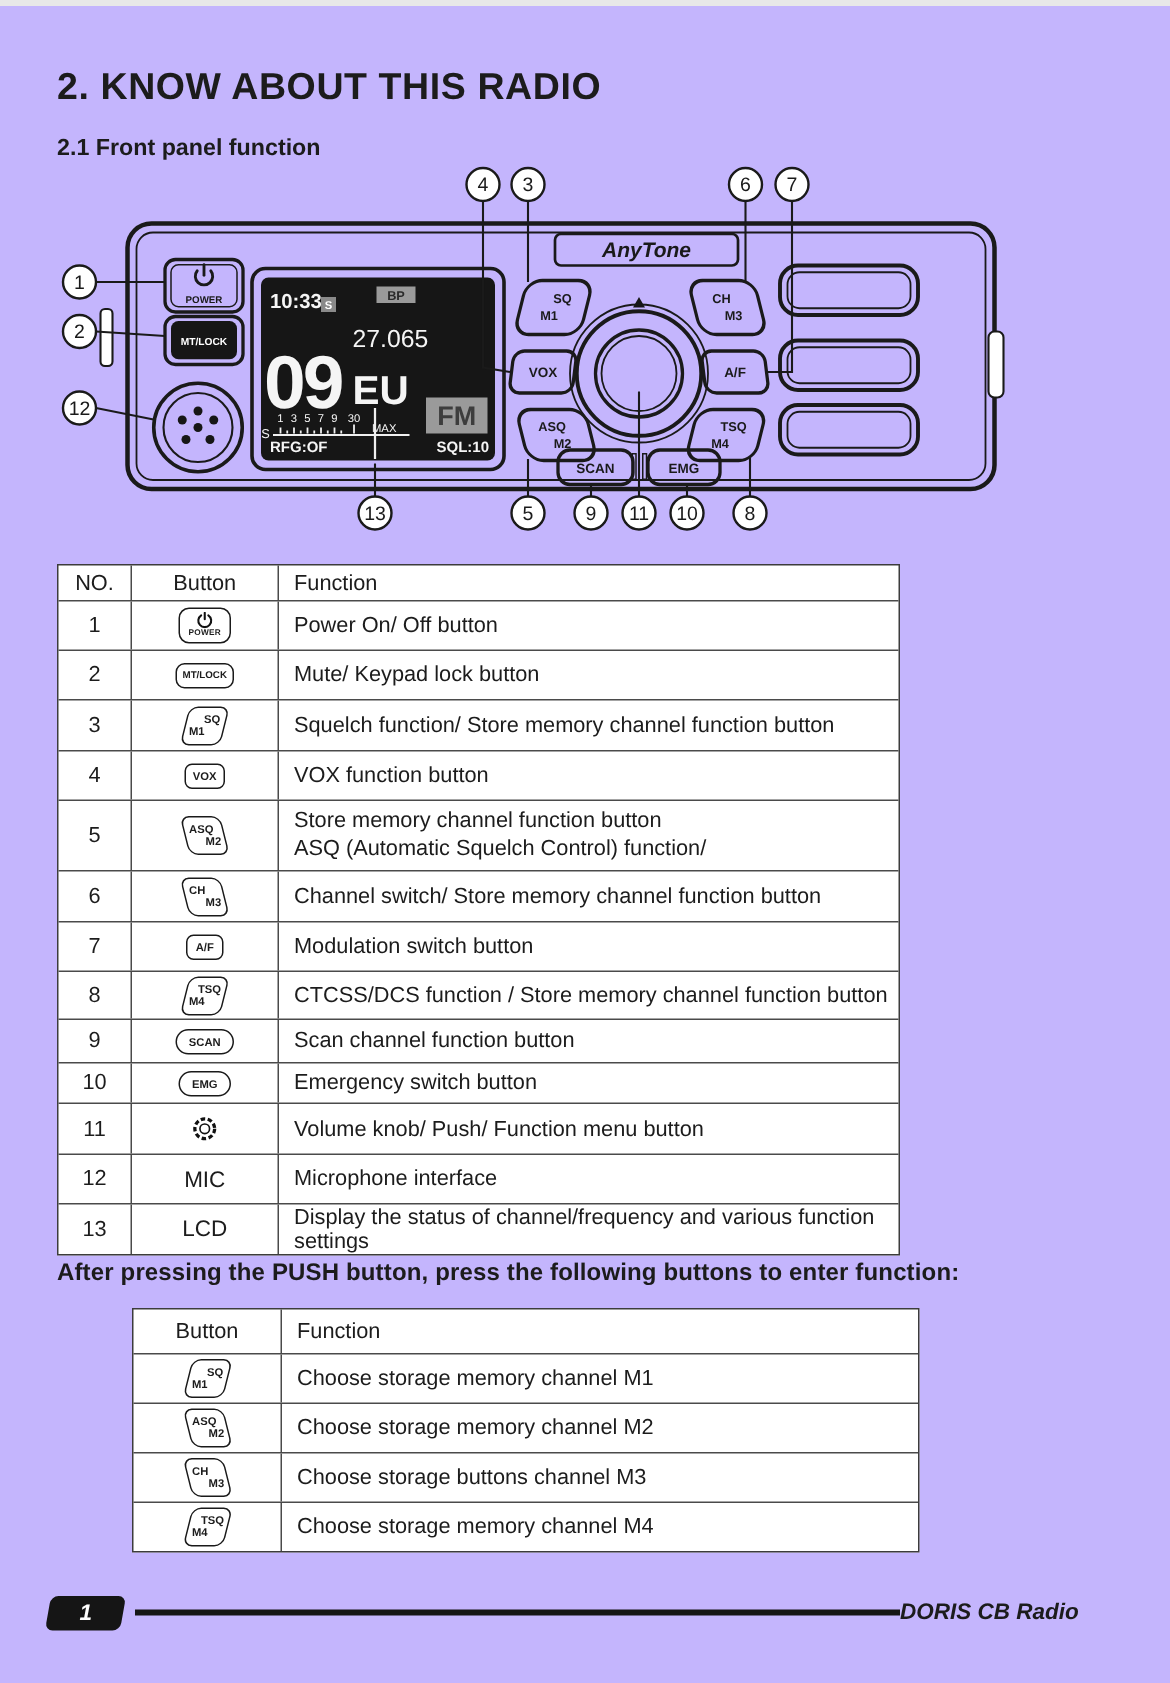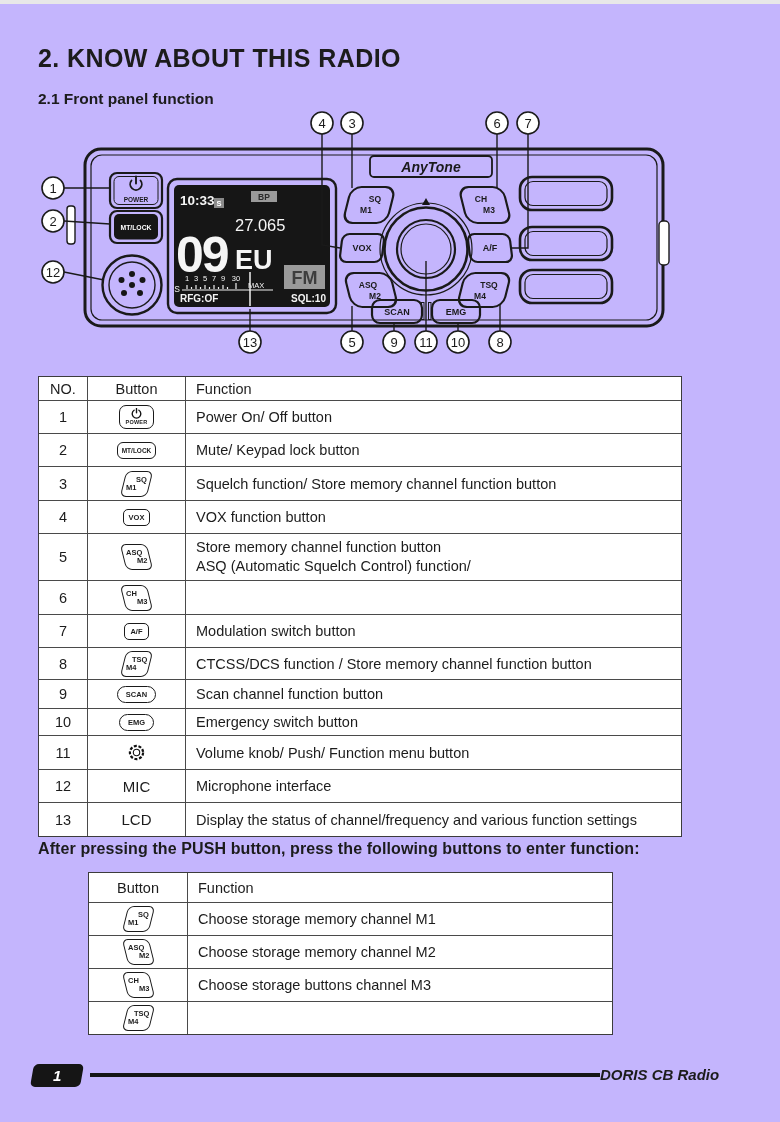--- a/index.html
+++ b/index.html
@@ -5,21 +5,21 @@
   html,body{margin:0;padding:0;background:#e8e8e8;}
   .page{position:relative;width:780px;height:1122px;background:#c4b5fd;margin:4px auto;
         font-family:"Liberation Sans",sans-serif;color:#1c1c1c;overflow:hidden;}
   .title{position:absolute;left:38px;top:40px;font-size:25px;font-weight:bold;letter-spacing:.4px;}
   .subtitle{position:absolute;left:38px;top:86px;font-size:15.5px;font-weight:bold;}
   .diagram{position:absolute;left:30px;top:105px;}
   .note{position:absolute;left:38px;top:836px;font-size:16px;font-weight:bold;letter-spacing:.1px;}
 
   .tbl{position:absolute;background:#fff;border:1.6px solid #3c3c3c;box-sizing:border-box;
        font-size:14.5px;color:#1c1c1c;}
-  .t1{left:38px;top:372px;width:644px;}
+  .t1{left:38px;top:372px;width:562px;}
   .t2{left:88px;top:868px;width:525px;}
   .trow{display:flex;border-top:1px solid #4a4a4a;align-items:stretch;}
   .trow:first-child{border-top:none;}
   .cell{display:flex;align-items:center;box-sizing:border-box;}
   .c-no{width:49px;justify-content:center;border-right:1px solid #4a4a4a;}
   .c-btn{width:98px;justify-content:center;border-right:1px solid #4a4a4a;}
   .c-btn2{width:99px;justify-content:center;border-right:1px solid #4a4a4a;}
   .c-fn{flex:1;padding-left:10px;}
   .c-fn.two{flex-direction:column;justify-content:center;align-items:flex-start;line-height:19px;}
 
@@ -352,20 +352,21 @@
     </div>
 
     <div class="trow" style="height:33px;">
       <div class="cell c-no">6</div>
       <div class="cell c-btn">
         <span class="kb kb-l">
           <span class="top-l">CH</span>
             <span class="bot-r">M3</span>
         </span>
       </div>
+      <div class="cell c-fn">Channel switch/ Store memory channel function button</div>
     </div>
 
     <div class="trow" style="height:32px;">
       <div class="cell c-no">7</div>
       <div class="cell c-btn">
         <span class="kb-sm">A/F</span>
       </div>
       <div class="cell c-fn">Modulation switch button</div>
     </div>
 
@@ -460,20 +461,21 @@
       </div>
       <div class="cell c-fn">Choose storage buttons channel M3</div>
     </div>
     <div class="trow" style="height:32px;">
       <div class="cell c-btn2">
         <span class="kb kb-r">
           <span class="top-r">TSQ</span>
             <span class="bot-l">M4</span>
         </span>
       </div>
+      <div class="cell c-fn">Choose storage memory channel M4</div>
     </div>
   </div>
 
   <div class="footer-badge">
     <span style="transform:skewX(10deg);">1</span>
   </div>
   <div class="footer-line"></div>
   <div class="footer-product">DORIS CB Radio</div>
 
 </div>

